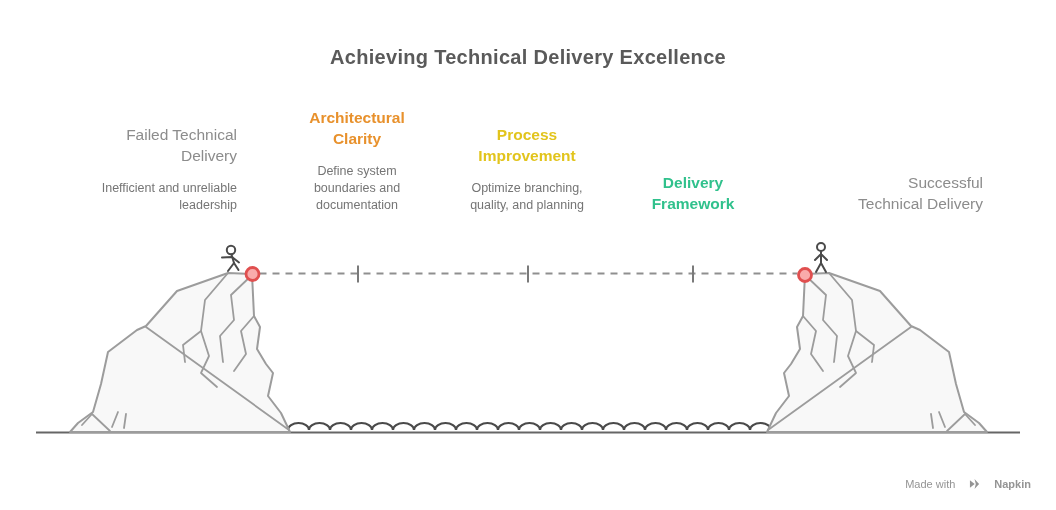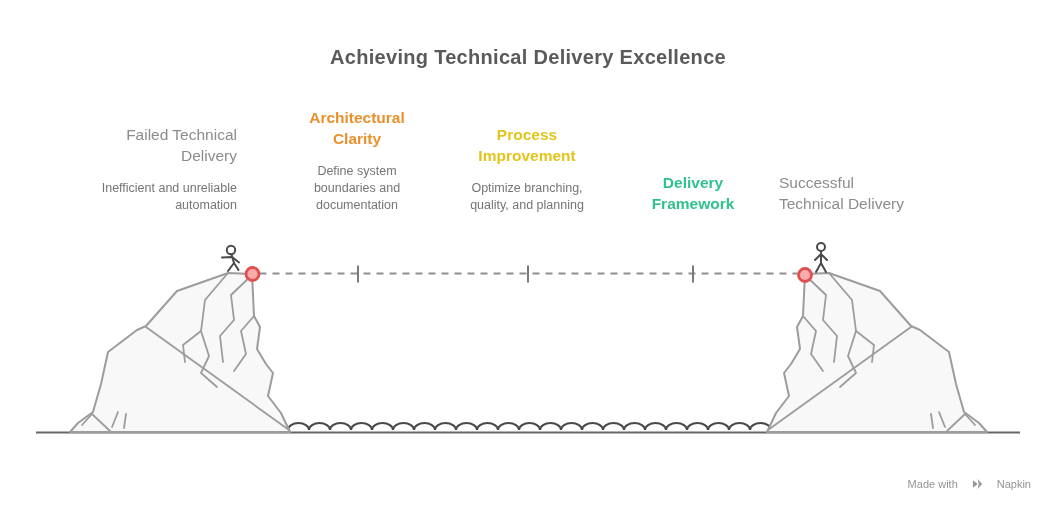--- a/index.html
+++ b/index.html
@@ -12,50 +12,50 @@
     font-size:20px; font-weight:700; color:var(--title-color); letter-spacing:.3px;
   }
   .stage { position:absolute; bottom:296px; display:flex; flex-direction:column; gap:14px; }
   .stage-label { font-size:15.5px; line-height:21px; font-weight:700; white-space:pre-line; }
   .stage.muted .stage-label { font-weight:500; }
   .stage-desc { font-size:12.5px; line-height:17px; color:var(--body-text); white-space:pre-line; }
   .s0 { left:62px;  width:175px; text-align:right; }
   .s1 { left:287px; width:140px; text-align:center; }
   .s2 { left:447px; width:160px; text-align:center; }
   .s3 { left:623px; width:140px; text-align:center; }
-  .s4 { left:779px; width:165px; text-align:left; }
+  .s4 { left:818px; width:165px; text-align:right; }
   .scene { position:absolute; left:0; top:0; width:1056px; height:510px; }
   .mountain { fill:var(--mountain-fill); stroke:var(--mountain-stroke); stroke-width:2; stroke-linejoin:round; }
   .facet { fill:none; stroke:var(--mountain-stroke); stroke-width:1.8; stroke-linejoin:round; stroke-linecap:round; }
   .figure { fill:none; stroke:var(--figure-stroke); stroke-width:2; stroke-linecap:round; }
   .figure-head { fill:#ffffff; }
   .marker { fill:var(--marker-fill); stroke:var(--marker-stroke); stroke-width:2.8; }
   .dash { stroke:var(--dash-line); stroke-width:2; stroke-dasharray:7 6; fill:none; }
   .tick { stroke:var(--tick-line); stroke-width:2; }
   .water { fill:none; stroke:var(--water-line); stroke-width:2.2; }
   .ground { stroke:var(--ground-line); stroke-width:2; }
   .watermark {
     position:absolute; right:25px; bottom:20px; display:flex; align-items:center;
     gap:14px; font-size:11px; color:var(--watermark-color);
   }
-  .watermark .brand { font-weight:400; }
+  .watermark .brand { font-weight:700; }
   .bolt { fill:var(--watermark-color); }
 </style>
 </head>
 <body>
 
 <div class="canvas">
 
   <div class="title">Achieving Technical Delivery Excellence</div>
 
   <div class="stage muted s0">
     <div class="stage-label" style="color: rgb(140, 140, 140);">Failed Technical
 Delivery</div>
     <div class="stage-desc">Inefficient and unreliable
-automation</div>
+leadership</div>
   </div>
   <div class="stage s2">
     <div class="stage-label" style="color: rgb(226, 196, 28);">Process
 Improvement</div>
     <div class="stage-desc">Optimize branching,
 quality, and planning</div>
   </div>
   <div class="stage s1">
     <div class="stage-label" style="color: rgb(232, 145, 44);">Architectural
 Clarity</div>

